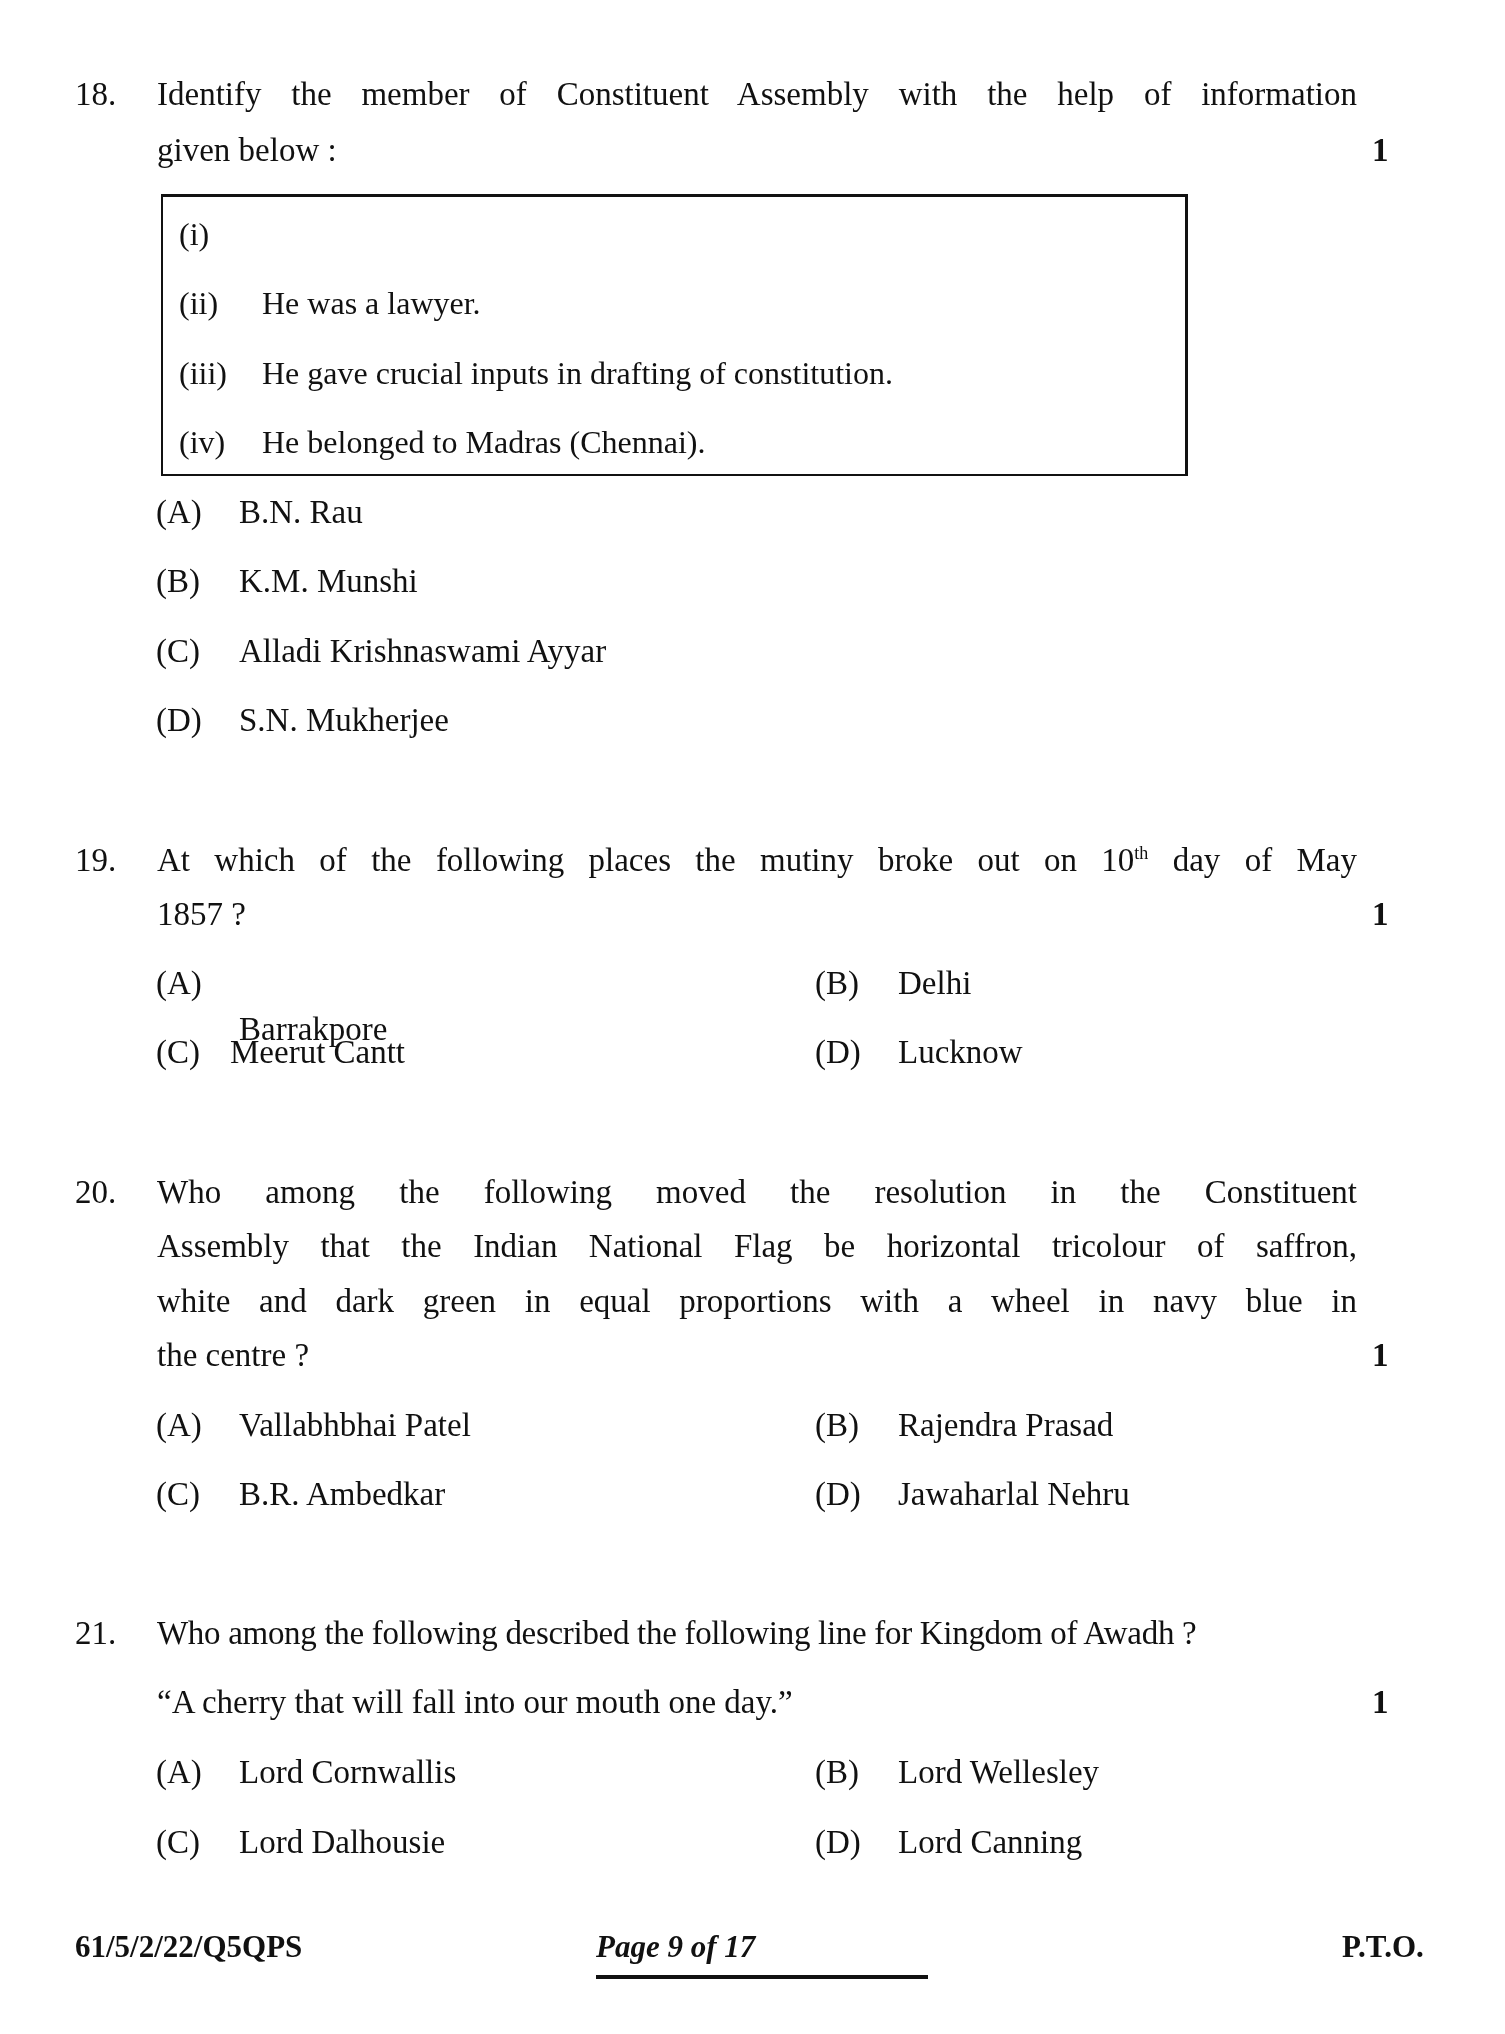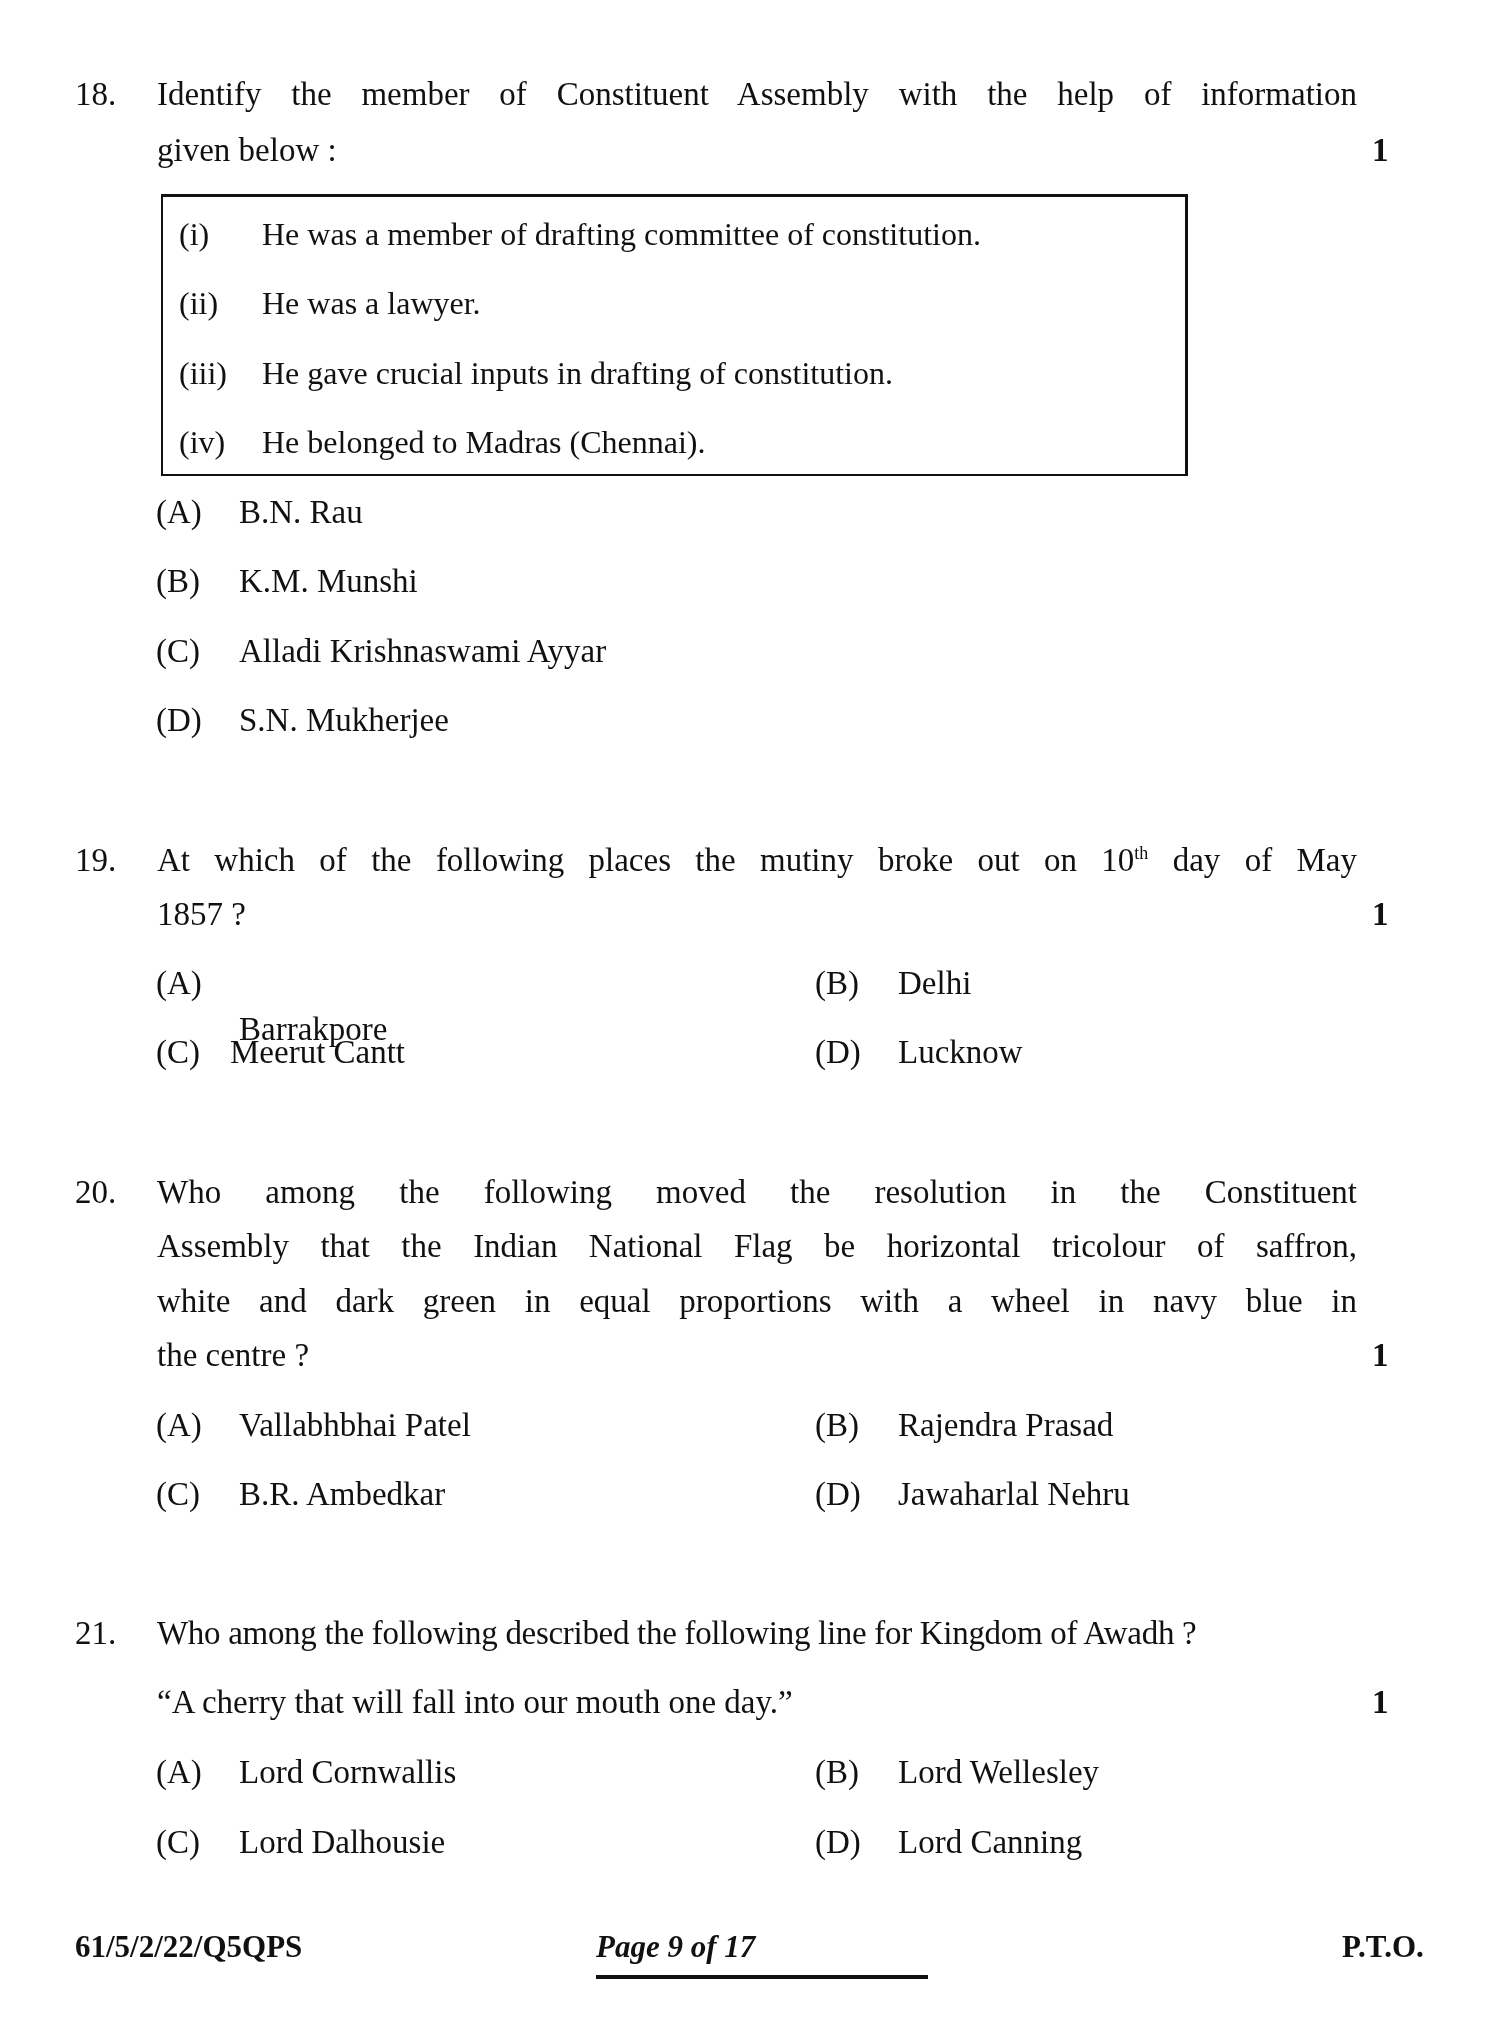--- a/index.html
+++ b/index.html
@@ -120,21 +120,20 @@
 <body>
 
 <div>
   <span class="qnum" style="top:74px;">18.</span>
   <div class="just" style="top:74px;">Identify the member of Constituent Assembly with the help of information</div>
   <div class="line" style="left:157px; top:130px;">given below :</div>
   <span class="marks" style="top:130px;">1</span>
 
   <div class="info-box">
     <span class="info-label" style="top:17px;">(i)</span>
-    <span class="info-text" style="top:17px;">He was a member of drafting committee of constitution.</span>
     <span class="info-label" style="top:86px;">(ii)</span>
     <span class="info-text" style="top:86px;">He was a lawyer.</span>
     <span class="info-label" style="top:156px;">(iii)</span>
     <span class="info-text" style="top:156px;">He gave crucial inputs in drafting of constitution.</span>
     <span class="info-label" style="top:225px;">(iv)</span>
     <span class="info-text" style="top:225px;">He belonged to Madras (Chennai).</span>
   </div>
 
   <div>
     <span class="opt-label" style="left:156px; top:492px;">(A)</span>

